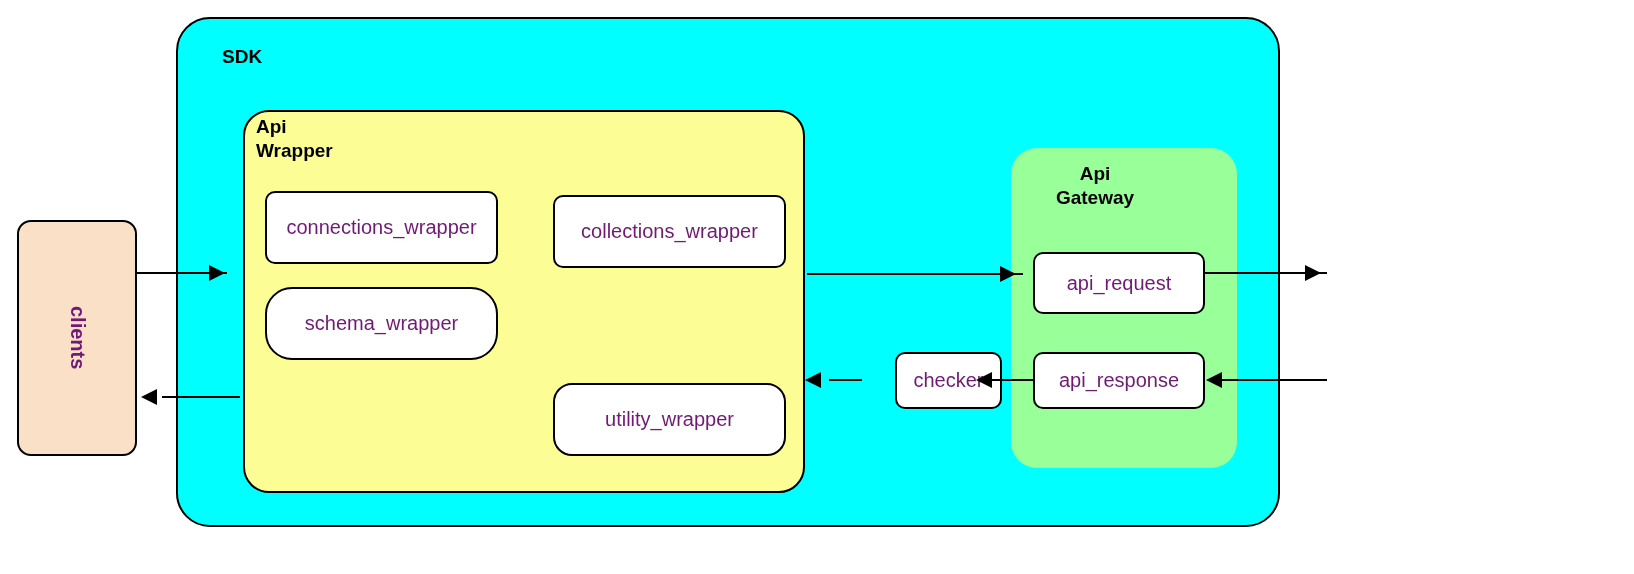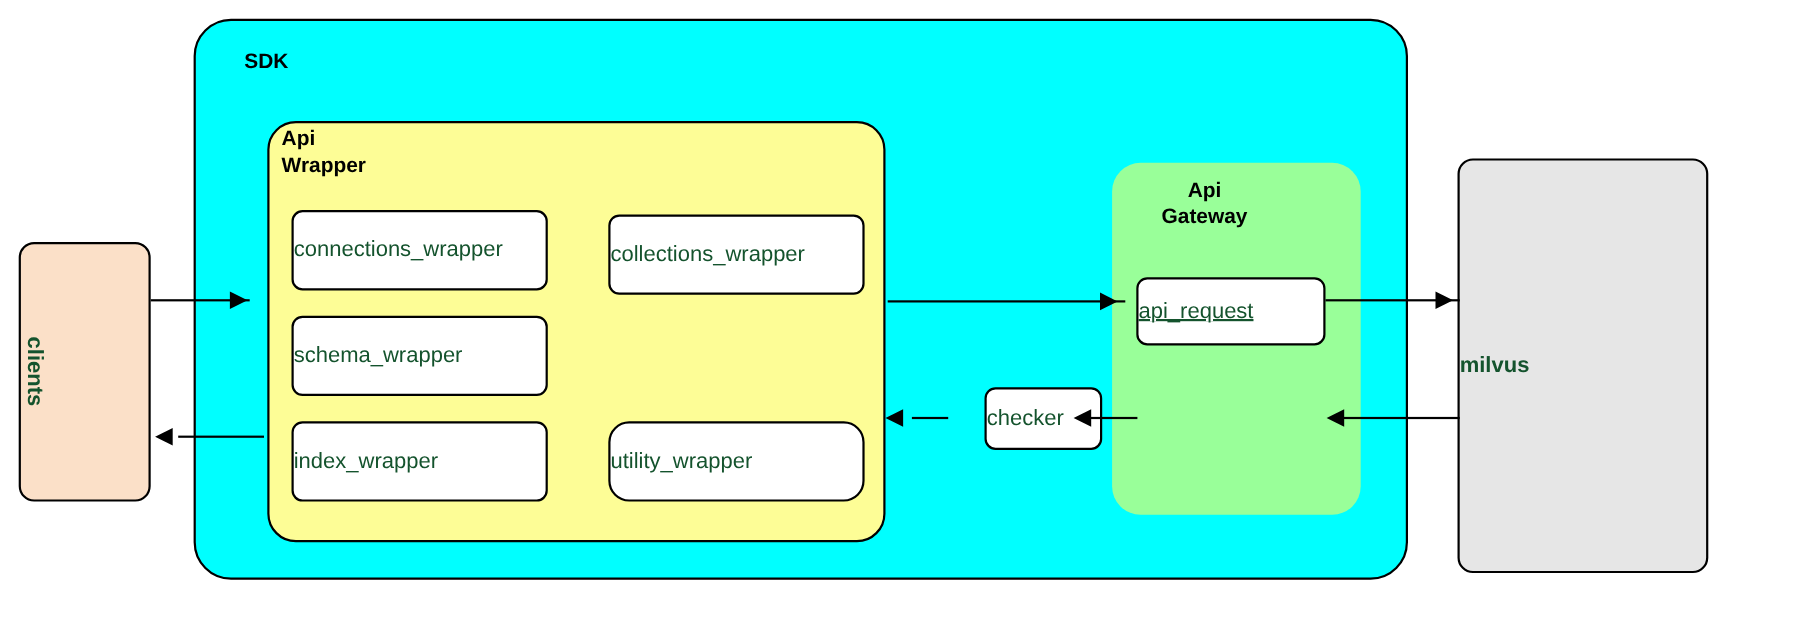--- a/index.html
+++ b/index.html
@@ -20,22 +20,23 @@
   }
 
   
   .node {
     position: absolute;
     box-sizing: border-box;
     border: 2px solid #000000;
     border-radius: 12px;
     display: flex;
     align-items: center;
+    justify-content: center;
     text-align: center;
-    color: #14532d;
+    color: #701a75;
   }
 
   
   .container-sdk {
     left: 176px;
     top: 17px;
     width: 1104px;
     height: 510px;
     background: #00ffff;
     border-radius: 34px;
@@ -76,27 +77,27 @@
 
   
   .leaf {
     background: #ffffff;
     font-size: 20px;
     border-radius: 10px;
     border: 2px solid #000000;
   }
   .leaf-connections { left: 265px; top: 191px;  width: 233px; height: 73px; }
   .leaf-collections { left: 553px; top: 195px;  width: 233px; height: 73px; }
-  .leaf-schema      { left: 265px; top: 287px;  width: 233px; height: 73px; }
+  .leaf-schema      { left: 265px; top: 287px;  width: 233px; height: 73px; border-radius: 27px; }
   .leaf-partition   { left: 553px; top: 287px;  width: 233px; height: 73px; }
   .leaf-index       { left: 265px; top: 383px;  width: 233px; height: 73px; }
   .leaf-utility     { left: 553px; top: 383px;  width: 233px; height: 73px; border-radius: 19px; }
 
   .leaf-checker     { left: 868px;  top: 352px; width: 107px; height: 57px; margin-left: 27px; }
-  .leaf-apirequest  { left: 1033px; top: 252px; width: 172px; height: 62px; text-decoration: underline; }
+  .leaf-apirequest  { left: 1033px; top: 252px; width: 172px; height: 62px; }
   .leaf-apiresponse { left: 1033px; top: 352px; width: 172px; height: 57px; }
 
   
   .node-clients {
     left: 17px;
     top: 220px;
     width: 120px;
     height: 236px;
     background: #fbe0c8;
     border-radius: 14px;
@@ -153,42 +154,39 @@
 
   <div class="node leaf leaf-connections">
     <span>connections_wrapper</span>
   </div>
   <div class="node leaf leaf-collections">
     <span>collections_wrapper</span>
   </div>
   <div class="node leaf leaf-schema">
     <span>schema_wrapper</span>
   </div>
-  <div class="node leaf leaf-index">
-    <span>index_wrapper</span>
-  </div>
   <div class="node leaf leaf-utility">
     <span>utility_wrapper</span>
   </div>
 
   <div class="node leaf leaf-checker">
     <span>checker</span>
   </div>
 
   <div class="node leaf leaf-apirequest">
     <span>api_request</span>
   </div>
+  <div class="node leaf leaf-apiresponse">
+    <span>api_response</span>
+  </div>
 
   <div class="node node-clients">
     <span class="vlabel">clients</span>
   </div>
 
-  <div class="node node-milvus">
-    <span>milvus</span>
-  </div>
 
   <div class="line" style="left:137px; top:272px; width:90px;"></div>
   <div class="arrow-head arrow-right" style="left:209px; top:265px;"></div>
 
   <div class="line" style="left:807px; top:273px; width:216px;"></div>
   <div class="arrow-head arrow-right" style="left:1000px; top:266px;"></div>
 
   <div class="line" style="left:1205px; top:272px; width:122px;"></div>
   <div class="arrow-head arrow-right" style="left:1305px; top:265px;"></div>
 

